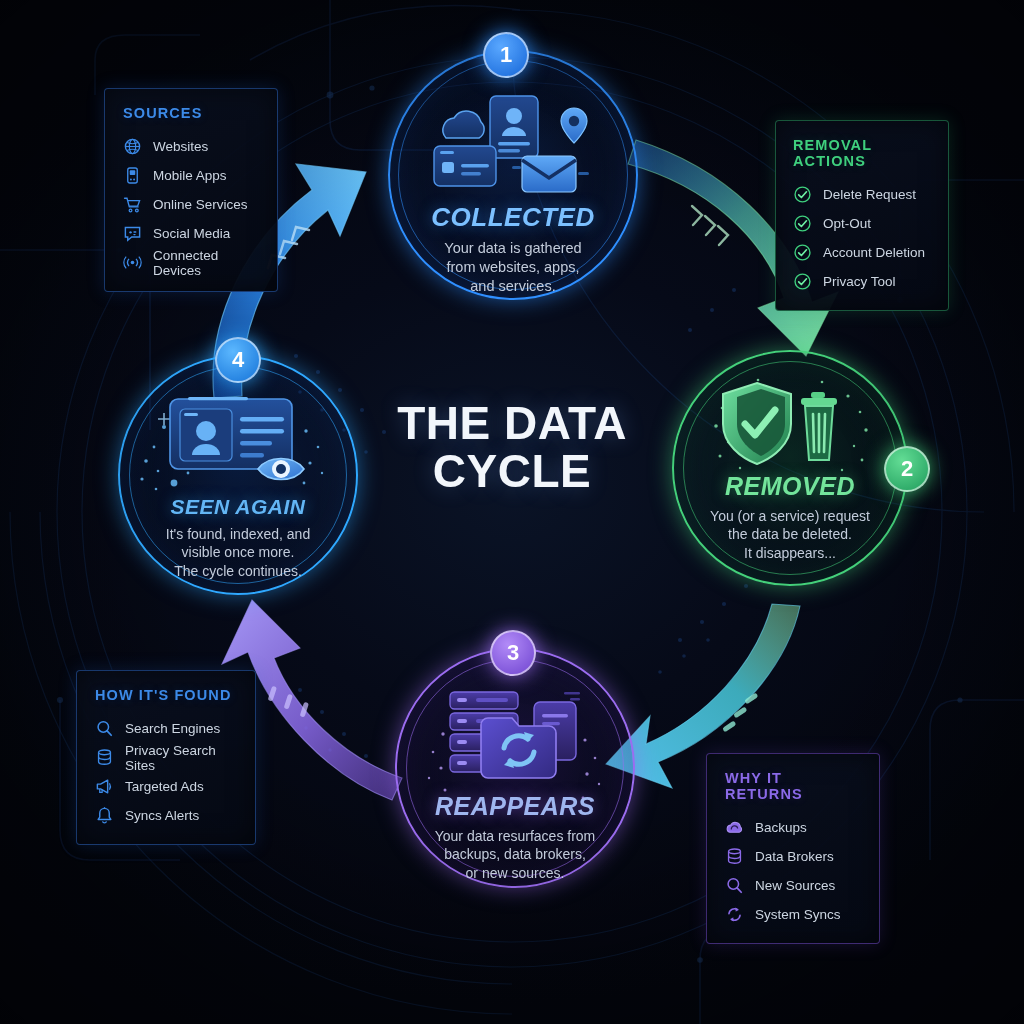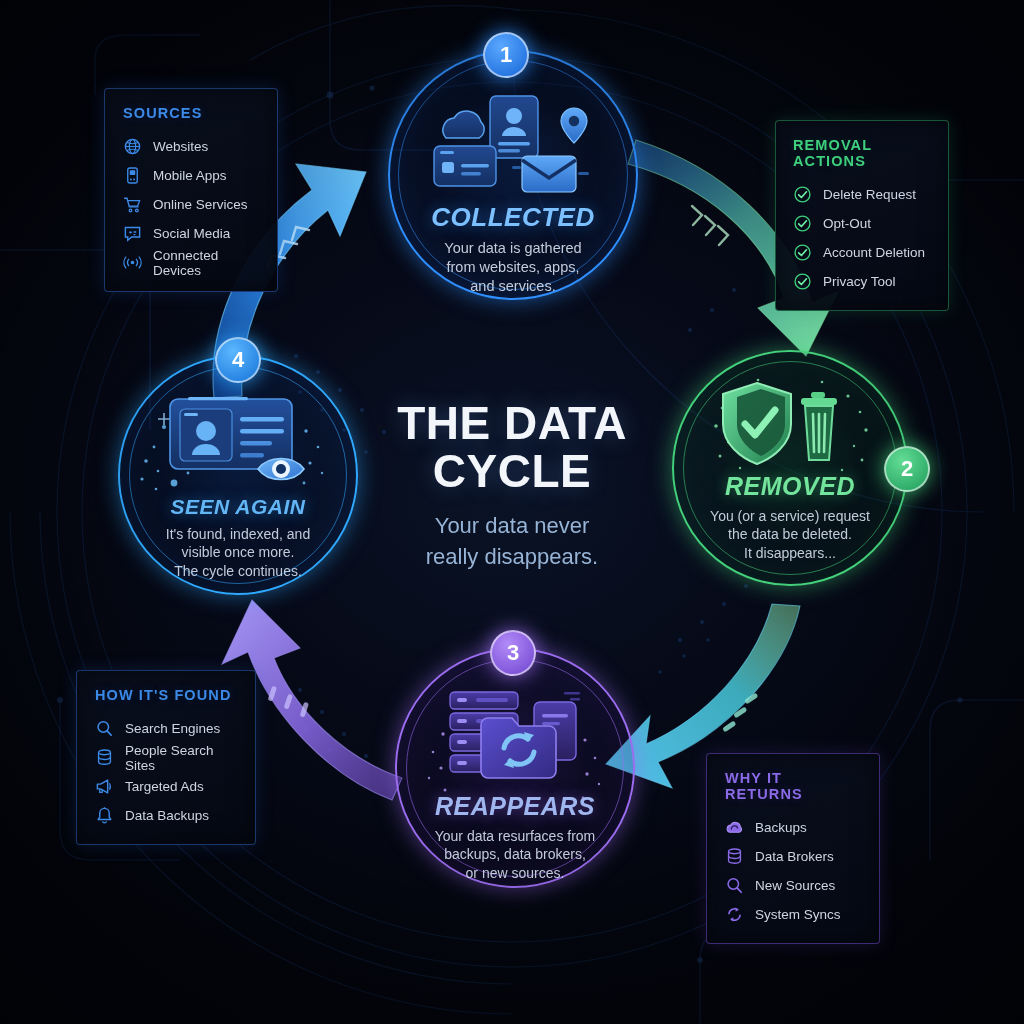--- a/index.html
+++ b/index.html
@@ -539,24 +539,20 @@
         <div>The cycle continues.</div>
       </div>
     </div>
   </div>
 
   <div class="center">
     <div class="t1">
       <div>THE DATA</div>
       <div>CYCLE</div>
     </div>
-    <div class="t2">
-      <div>Your data never</div>
-      <div>really disappears.</div>
-    </div>
   </div>
 
   <div class="panel p-blue" style="left:104px; top:88px; width:174px;">
     <h4>SOURCES</h4>
     <ul>
       <li>
         <svg class="ico" viewBox="0 0 24 24">
           <circle cx="12" cy="12" r="9" fill="none" stroke="#3c8ae8" stroke-width="1.7"></circle>
           <ellipse cx="12" cy="12" rx="4" ry="9" fill="none" stroke="#3c8ae8" stroke-width="1.5"></ellipse>
           <line x1="3" y1="12" x2="21" y2="12" stroke="#3c8ae8" stroke-width="1.5"></line>
@@ -645,37 +641,37 @@
           <line x1="15.3" y1="15" x2="20.5" y2="20.5" stroke="#3c8ae8" stroke-width="2.2" stroke-linecap="round"></line>
         </svg>
         <span>Search Engines</span>
       </li>
       <li>
         <svg class="ico" viewBox="0 0 24 24">
           <ellipse cx="12" cy="5.5" rx="7.5" ry="3" fill="none" stroke="#3c8ae8" stroke-width="1.7"></ellipse>
           <path d="M4.5,5.5 v6 a7.5,3 0 0 0 15,0 v-6" fill="none" stroke="#3c8ae8" stroke-width="1.7"></path>
           <path d="M4.5,11.5 v6 a7.5,3 0 0 0 15,0 v-6" fill="none" stroke="#3c8ae8" stroke-width="1.7"></path>
         </svg>
-        <span>People Search Sites</span>
+        <span>Privacy Search Sites</span>
       </li>
       <li>
         <svg class="ico" viewBox="0 0 24 24">
           <path d="M3,9 h4 l9,-5 v16 l-9,-5 h-4 z" fill="none" stroke="#3c8ae8" stroke-width="1.8" stroke-linejoin="round"></path>
           <path d="M6,15 v4.5 h3 v-3.8" fill="none" stroke="#3c8ae8" stroke-width="1.6"></path>
           <path d="M18.5,8.5 q2,3.5 0,7" fill="none" stroke="#3c8ae8" stroke-width="1.6" stroke-linecap="round"></path>
         </svg>
         <span>Targeted Ads</span>
       </li>
       <li>
         <svg class="ico" viewBox="0 0 24 24">
           <path d="M12,3 a6,6 0 0 1 6,6 v5 l2,3 h-16 l2,-3 v-5 a6,6 0 0 1 6,-6 z" fill="none" stroke="#3c8ae8" stroke-width="1.8" stroke-linejoin="round"></path>
           <path d="M9.5,19.5 a2.6,2.6 0 0 0 5,0" fill="none" stroke="#3c8ae8" stroke-width="1.7"></path>
           <line x1="12" y1="1.5" x2="12" y2="3" stroke="#3c8ae8" stroke-width="1.7"></line>
         </svg>
-        <span>Data Backups</span>
+        <span>Syncs Alerts</span>
       </li>
     </ul>
   </div>
 
   <div class="panel p-purple" style="left:706px; top:753px; width:174px;">
     <h4>WHY IT RETURNS</h4>
     <ul>
       <li>
         <svg class="ico" viewBox="0 0 24 24">
           <path d="M6,18 a4.6,4.6 0 0 1 1.2,-9 a6.5,6.5 0 0 1 12.2,2.2 a3.8,3.8 0 0 1 -1.4,6.8 z" fill="#8b6ae8" stroke="#a98ef2" stroke-width="1.4"></path>

